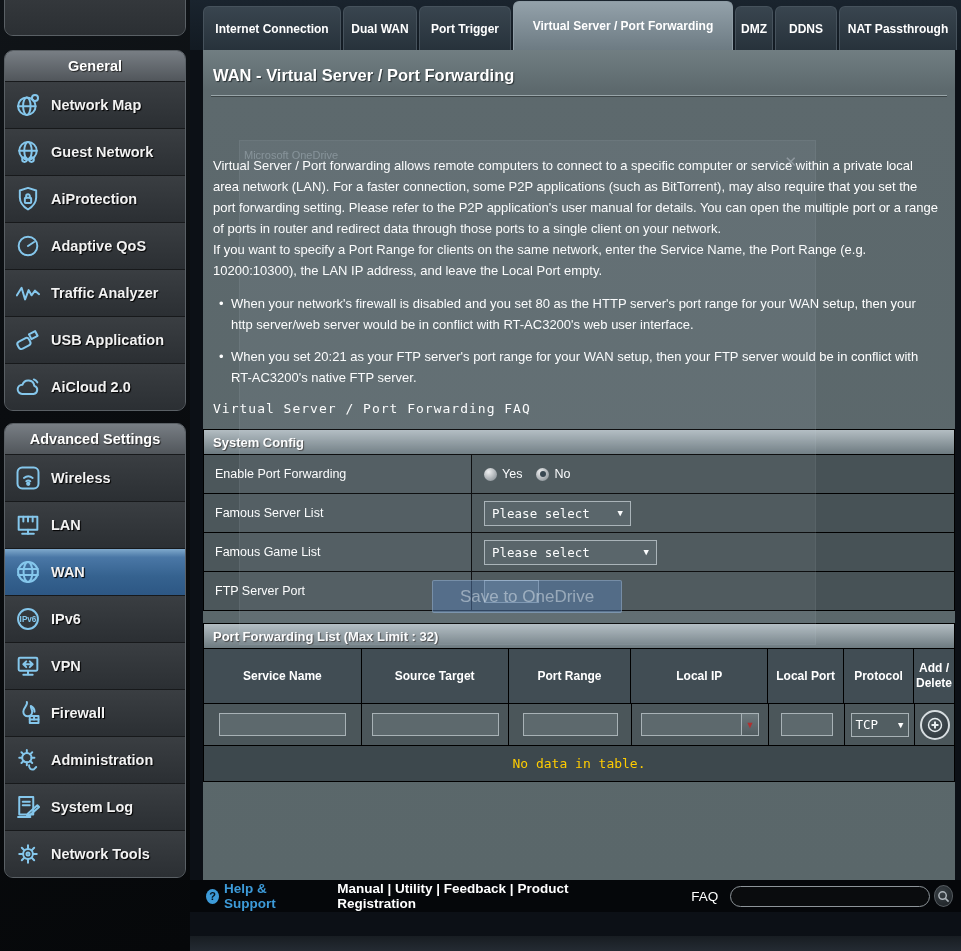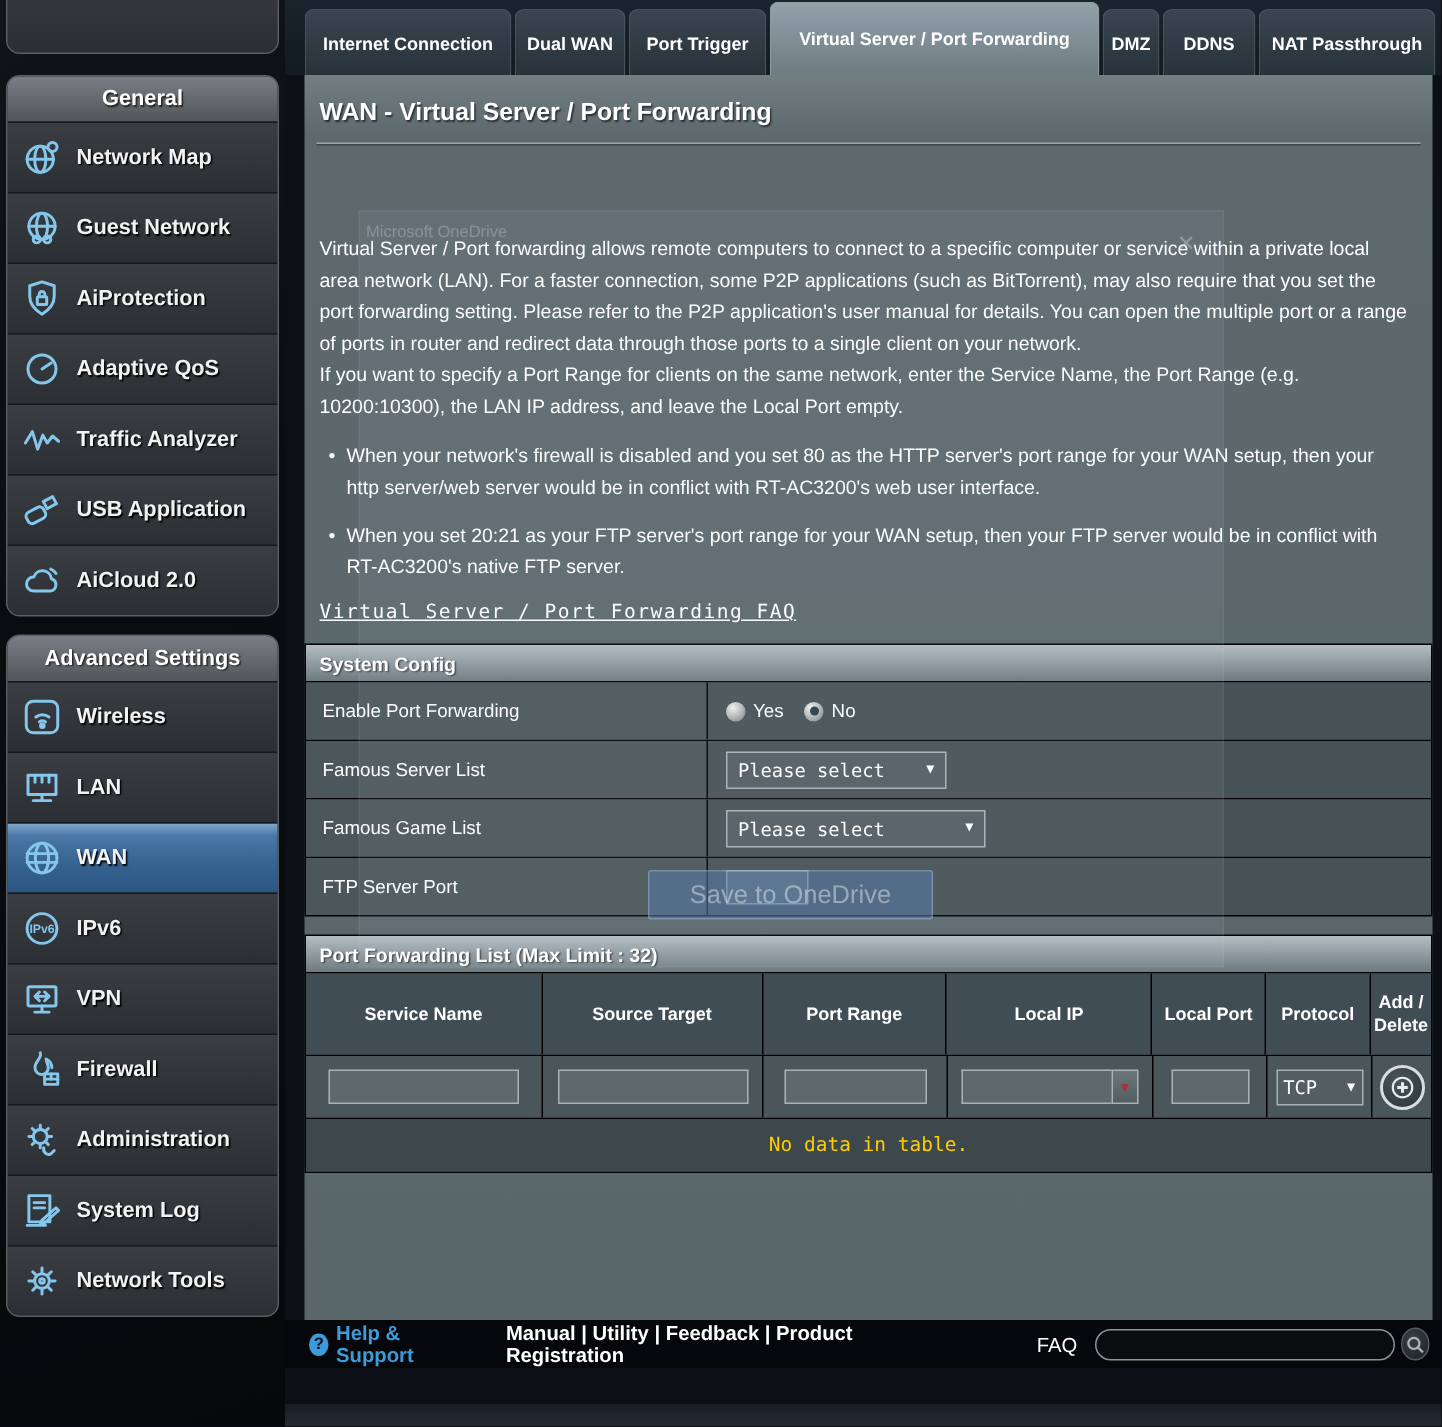--- a/index.html
+++ b/index.html
@@ -46,21 +46,21 @@
   .page-title { padding:16px 12px 0 10px; font-size:16.5px; font-weight:bold;
     text-shadow:1px 1px 1px #2b3336; }
   .title-rule { margin:10px 8px 0 8px; border-top:1px solid #9aa6aa;
     box-shadow:0 1px 0 #3d4648; }
   .desc { padding:12px 14px 0 10px; font-size:13px; line-height:21px;margin-top:47px; }
   .bullets { padding:12px 14px 0 10px; }
   .bullet-row { display:flex; margin-bottom:11px; font-size:13px; line-height:21px; }
   .bullet-row .b { width:18px; padding-left:6px; flex:none; }
   .faq-link { margin:2px 0 0 10px; display:inline-block;
     font-family:"DejaVu Sans Mono", monospace; font-size:13px; color:#fff;
-    text-decoration:underline; letter-spacing:1px; cursor:pointer; }
+    letter-spacing:1px; cursor:pointer; }
 
   
   .cfg-table { margin:12px 0 0 0; width:752px; border:1px solid #000; }
   .bar-title { height:24px; background:linear-gradient(#b3bdc2,#6d7a80);
     display:flex; align-items:center; padding-left:9px; color:#fff;
     font-weight:bold; font-size:13px; text-shadow:1px 1px 1px #444; }
   .cfg-row { display:flex; border-top:1px solid #000; min-height:39px; }
   .cfg-label { width:268px; background:#4c575b; display:flex; align-items:center;
     padding-left:11px; font-size:12.5px; border-right:1px solid #000; }
   .cfg-value { flex:1; background:#475256; display:flex; align-items:center;

